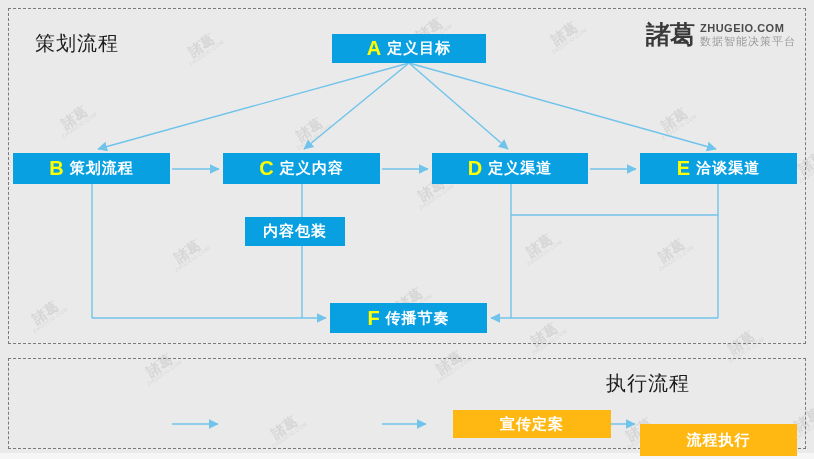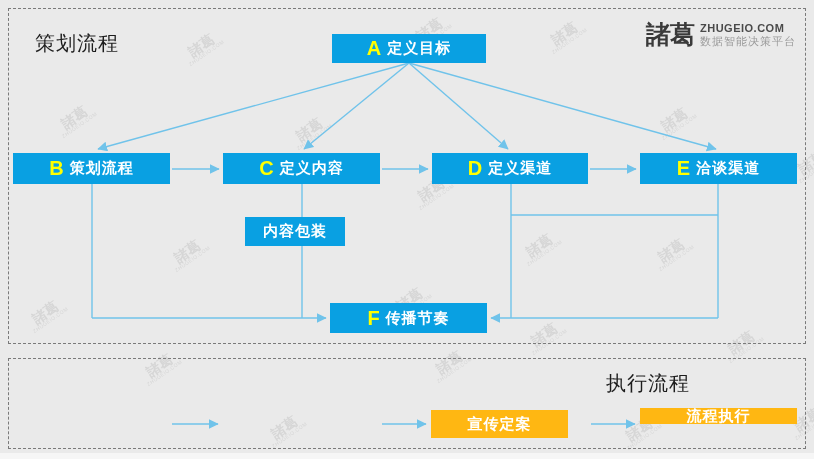--- a/index.html
+++ b/index.html
@@ -41,22 +41,22 @@
   .n-a{left:332px;top:34px;width:154px;height:29px;}
   .n-b{left:13px;top:153px;width:157px;height:31px;}
   .n-c{left:223px;top:153px;width:157px;height:31px;}
   .n-d{left:432px;top:153px;width:156px;height:31px;}
   .n-e{left:640px;top:153px;width:157px;height:31px;}
   .n-s1{left:245px;top:217px;width:100px;height:29px;}
   .n-s2{left:558px;top:215px;width:114px;height:29px;}
   .n-f{left:330px;top:303px;width:157px;height:30px;}
   .x-1{left:15px;top:410px;width:155px;height:28px;}
   .x-2{left:223px;top:410px;width:157px;height:28px;}
-  .x-3{left:431px;top:410px;width:137px;height:28px;}
-  .x-4{left:640px;top:408px;width:157px;height:16px;}
+  .x-3{left:453px;top:410px;width:158px;height:28px;}
+  .x-4{left:640px;top:424px;width:157px;height:32px;}
 </style>
 </head>
 <body>
 
 <div id="stage" style="--blue: #09a0e2; --orange: #ffb712; --yellow: #ffff00; background: rgb(234, 234, 234);">
 
   <div id="wm-layer">
       <div class="wm" style="left: 55px; top: 110px;">
         <span class="wm-b">諸葛</span>
         <span class="wm-s">ZHUGEIO.COM</span>

